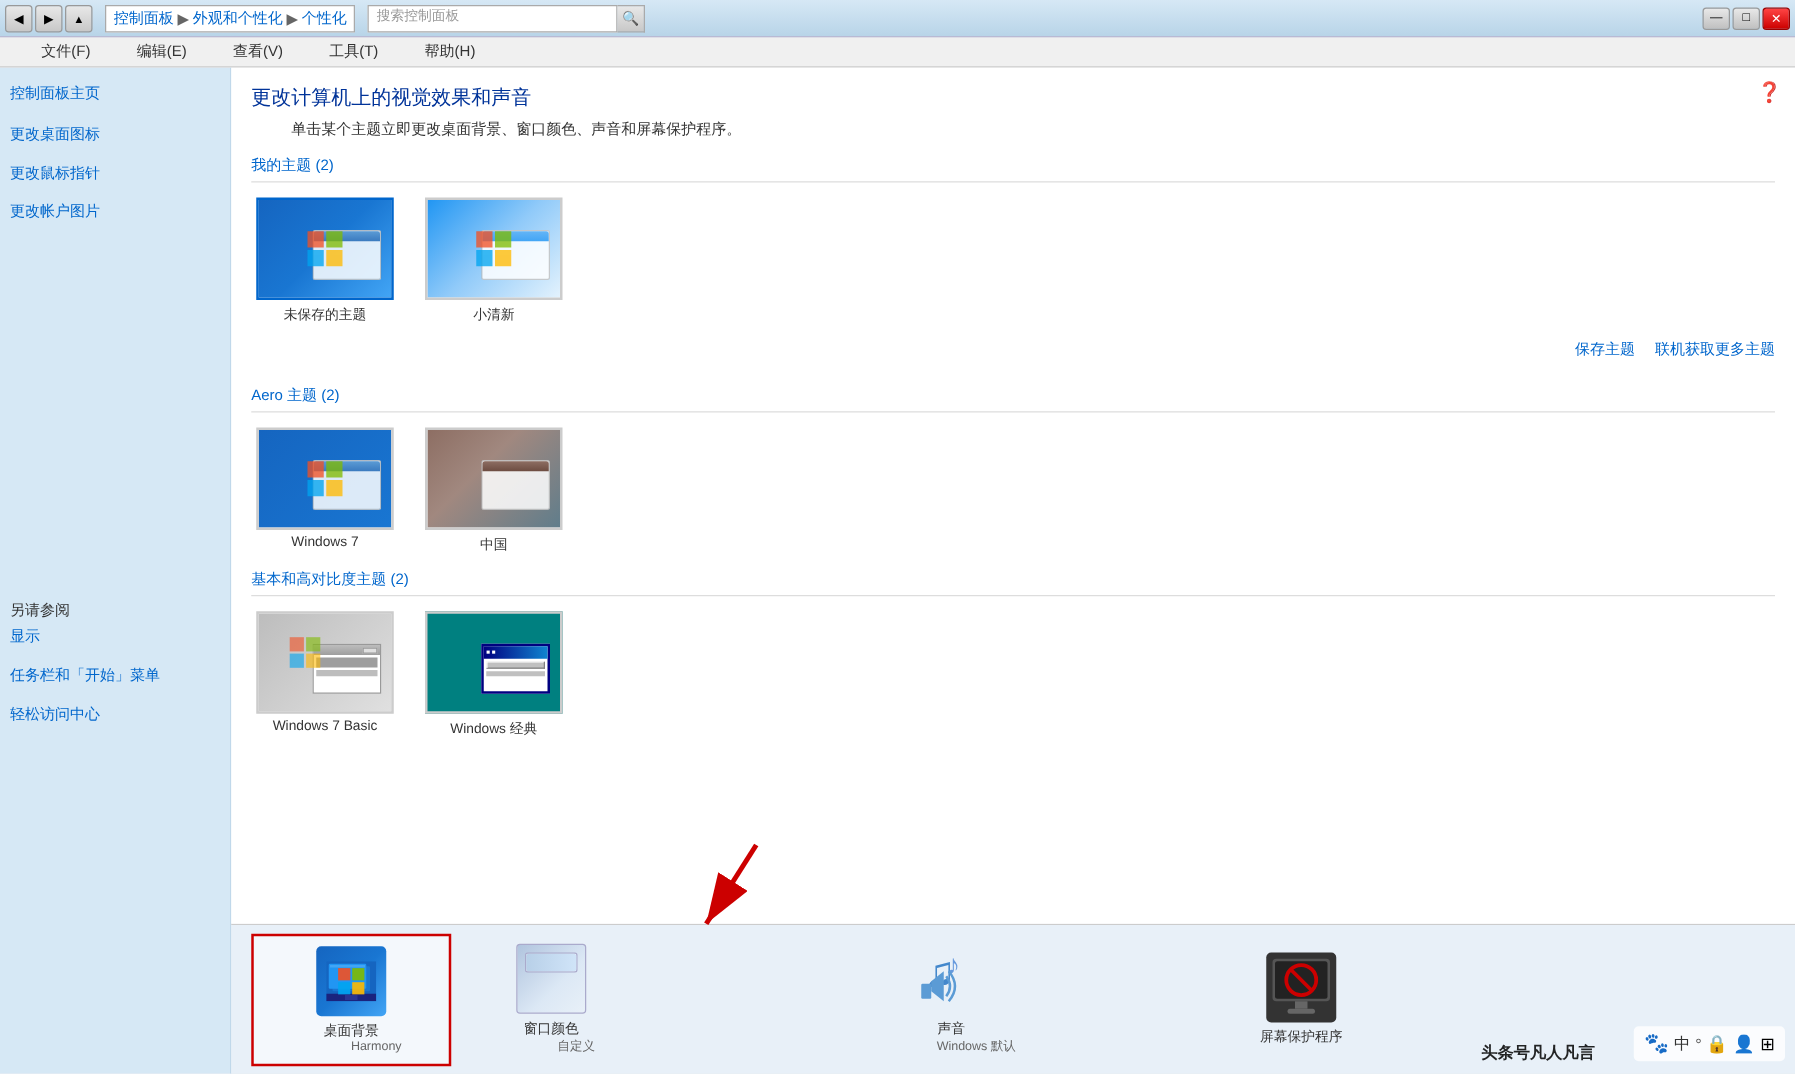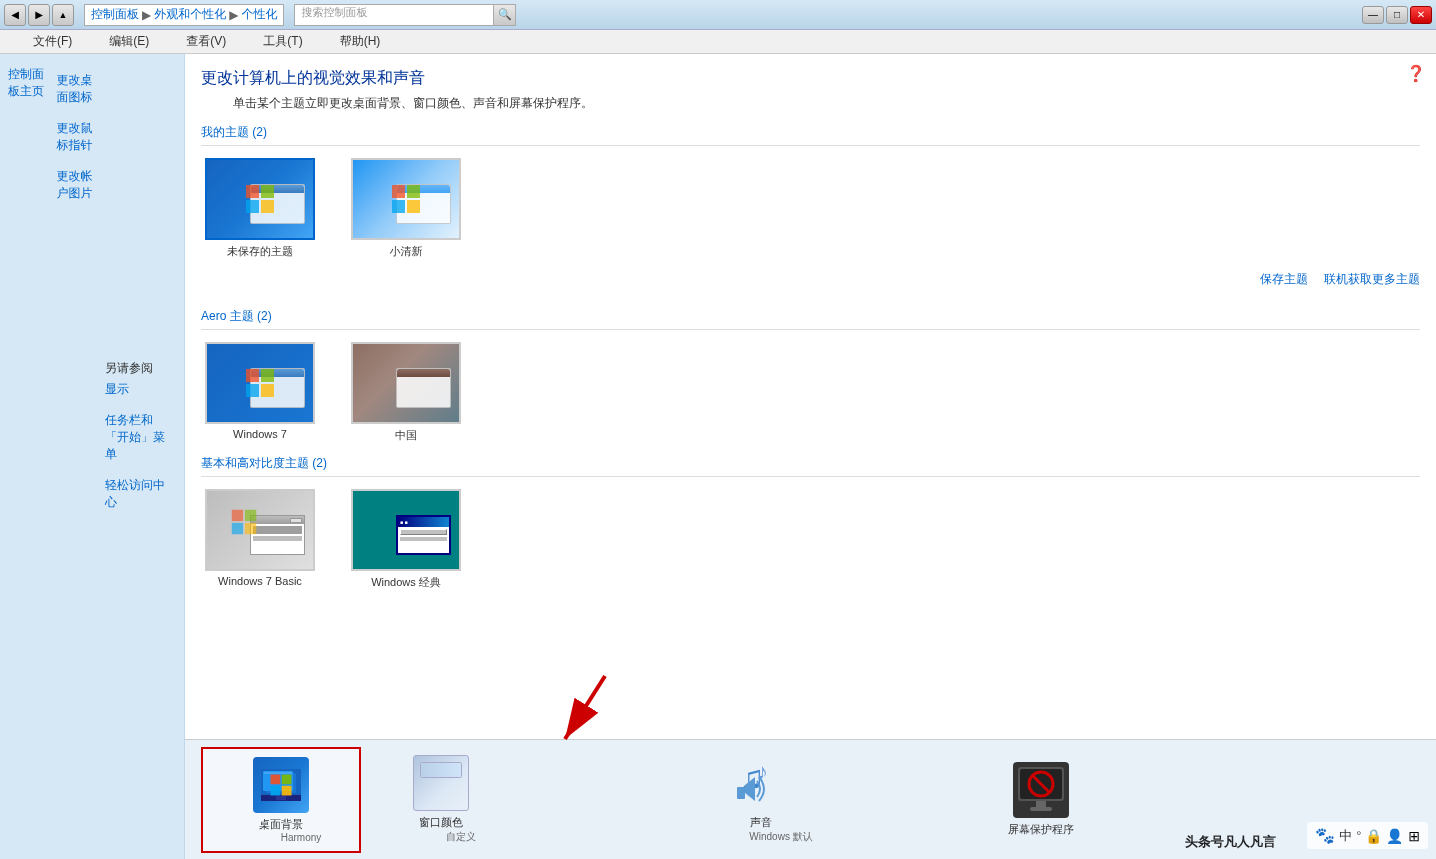--- a/index.html
+++ b/index.html
@@ -120,21 +120,21 @@
       overflow: hidden;
     }
 
     
     .sidebar {
       width: 185px;
       background: #d6e8f5;
       padding: 10px 8px;
       border-right: 1px solid #c0d8ea;
       display: flex;
-      flex-direction: row;
+      flex-direction: column;
       gap: 6px;
     }
 
     .sidebar-link {
       color: #0066cc;
       font-size: 12px;
       cursor: pointer;
       padding: 2px 0;
       text-decoration: none;
     }
@@ -178,21 +178,21 @@
       font-size: 12px;
       color: #0066cc;
       margin-bottom: 8px;
       padding-bottom: 4px;
       border-bottom: 1px solid #ddd;
     }
 
     .theme-grid {
       display: flex;
       flex-wrap: wrap;
-      gap: 28px;
+      gap: 17px;
       margin-bottom: 8px;
     }
 
     .theme-item {
       display: flex;
       flex-direction: column;
       align-items: center;
       cursor: pointer;
       padding: 4px;
     }

